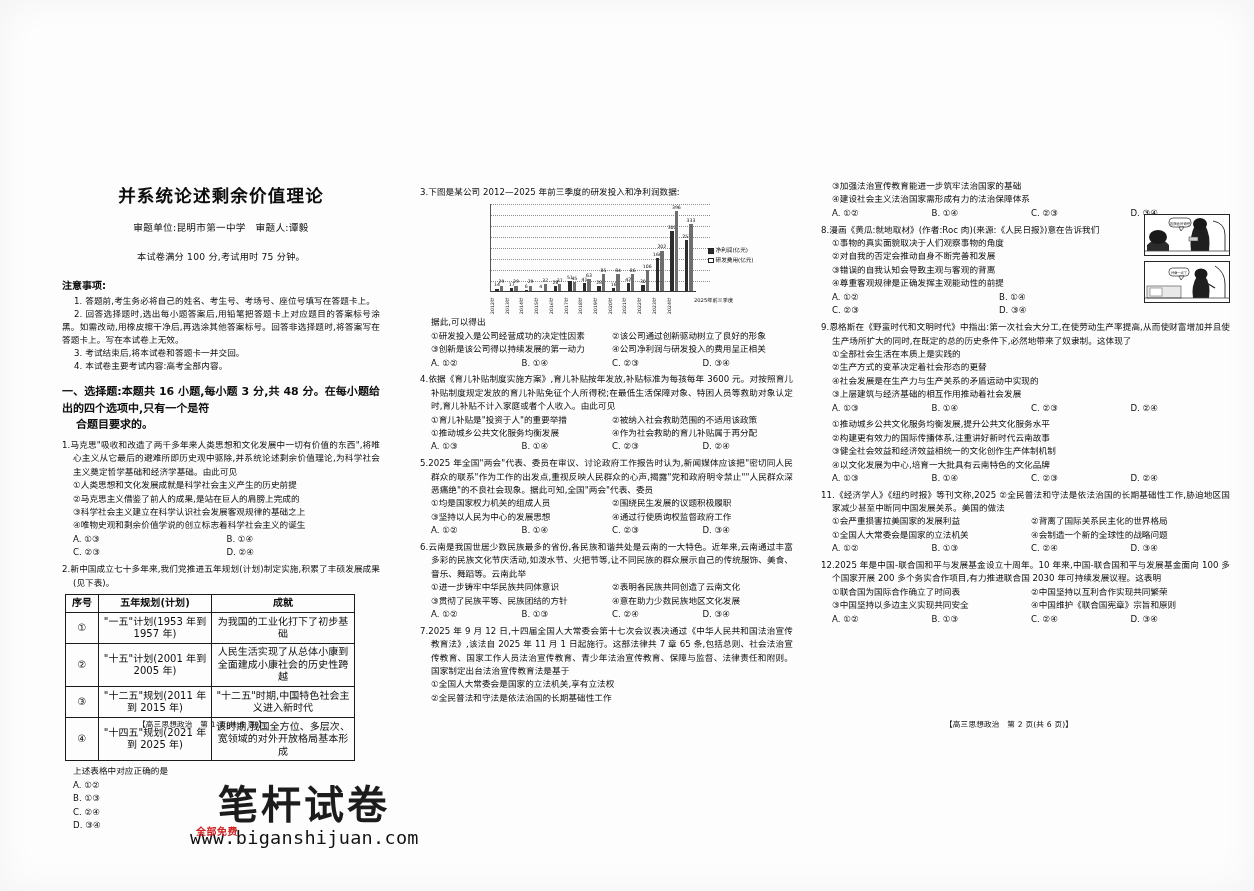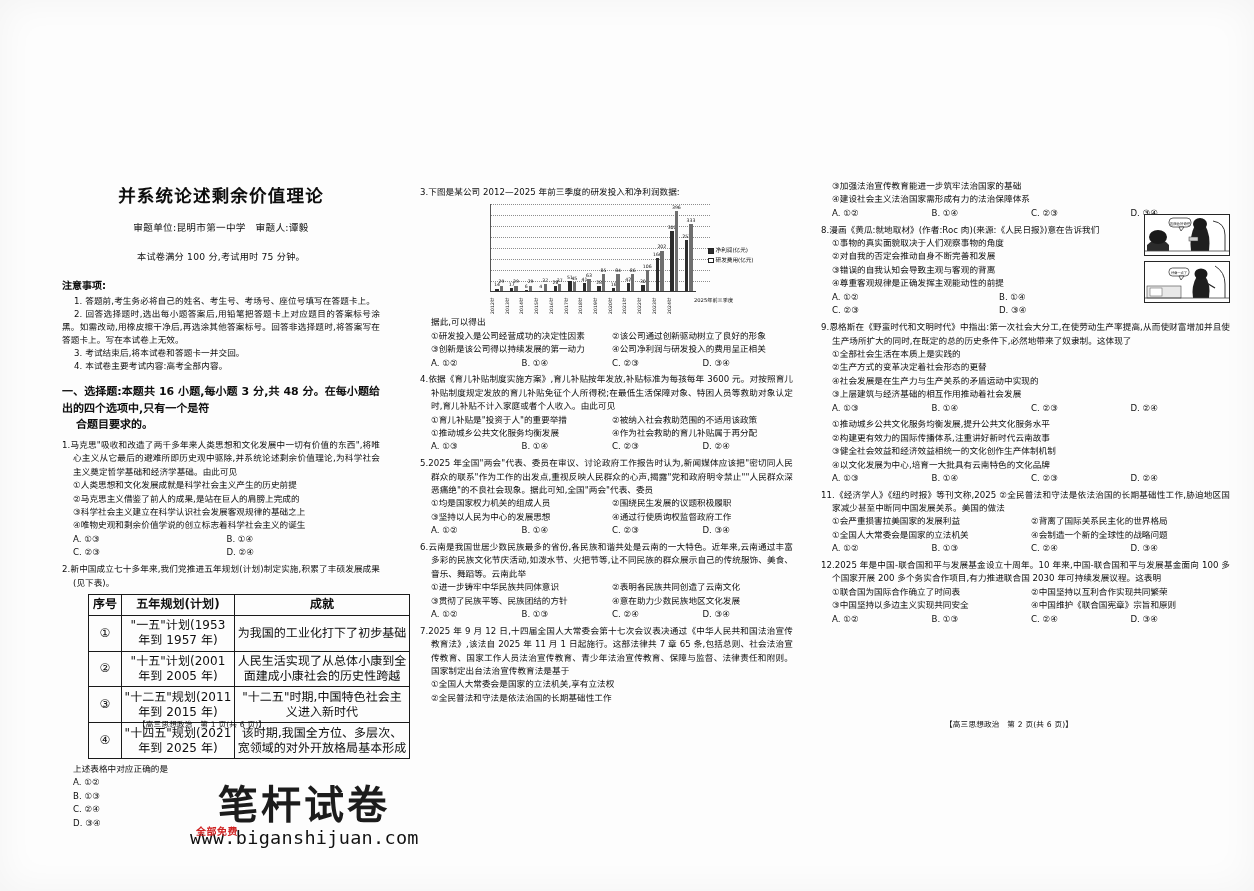--- a/index.html
+++ b/index.html
@@ -61,22 +61,22 @@
   .ans-row{
     display:grid;grid-template-columns:repeat(4,1fr);padding-left:11px;
     font-size:8.6px;line-height:1.6;
   }
   .ans-row.two{grid-template-columns:1fr 1fr;}
   .ans-row.two > span:nth-child(3),
   .ans-row.two > span:nth-child(4){grid-column:auto;}
 
   
   .tbl{
-    border-collapse:collapse;width:322px;margin:4px 0 4px 26px;
-    font-size:12px;
+    border-collapse:collapse;width:290px;margin:4px 0 4px 3px;
+    font-size:10px;
   }
   .tbl th,.tbl td{
     border:1px solid #1a1a1a;padding:2.4px 2px;text-align:center;
     line-height:1.25;letter-spacing:.05px;
   }
   .tbl th{font-weight:bold;}
   .tbl .c-no{width:28px;}
   .tbl .c-plan{width:108px;}
 
   

